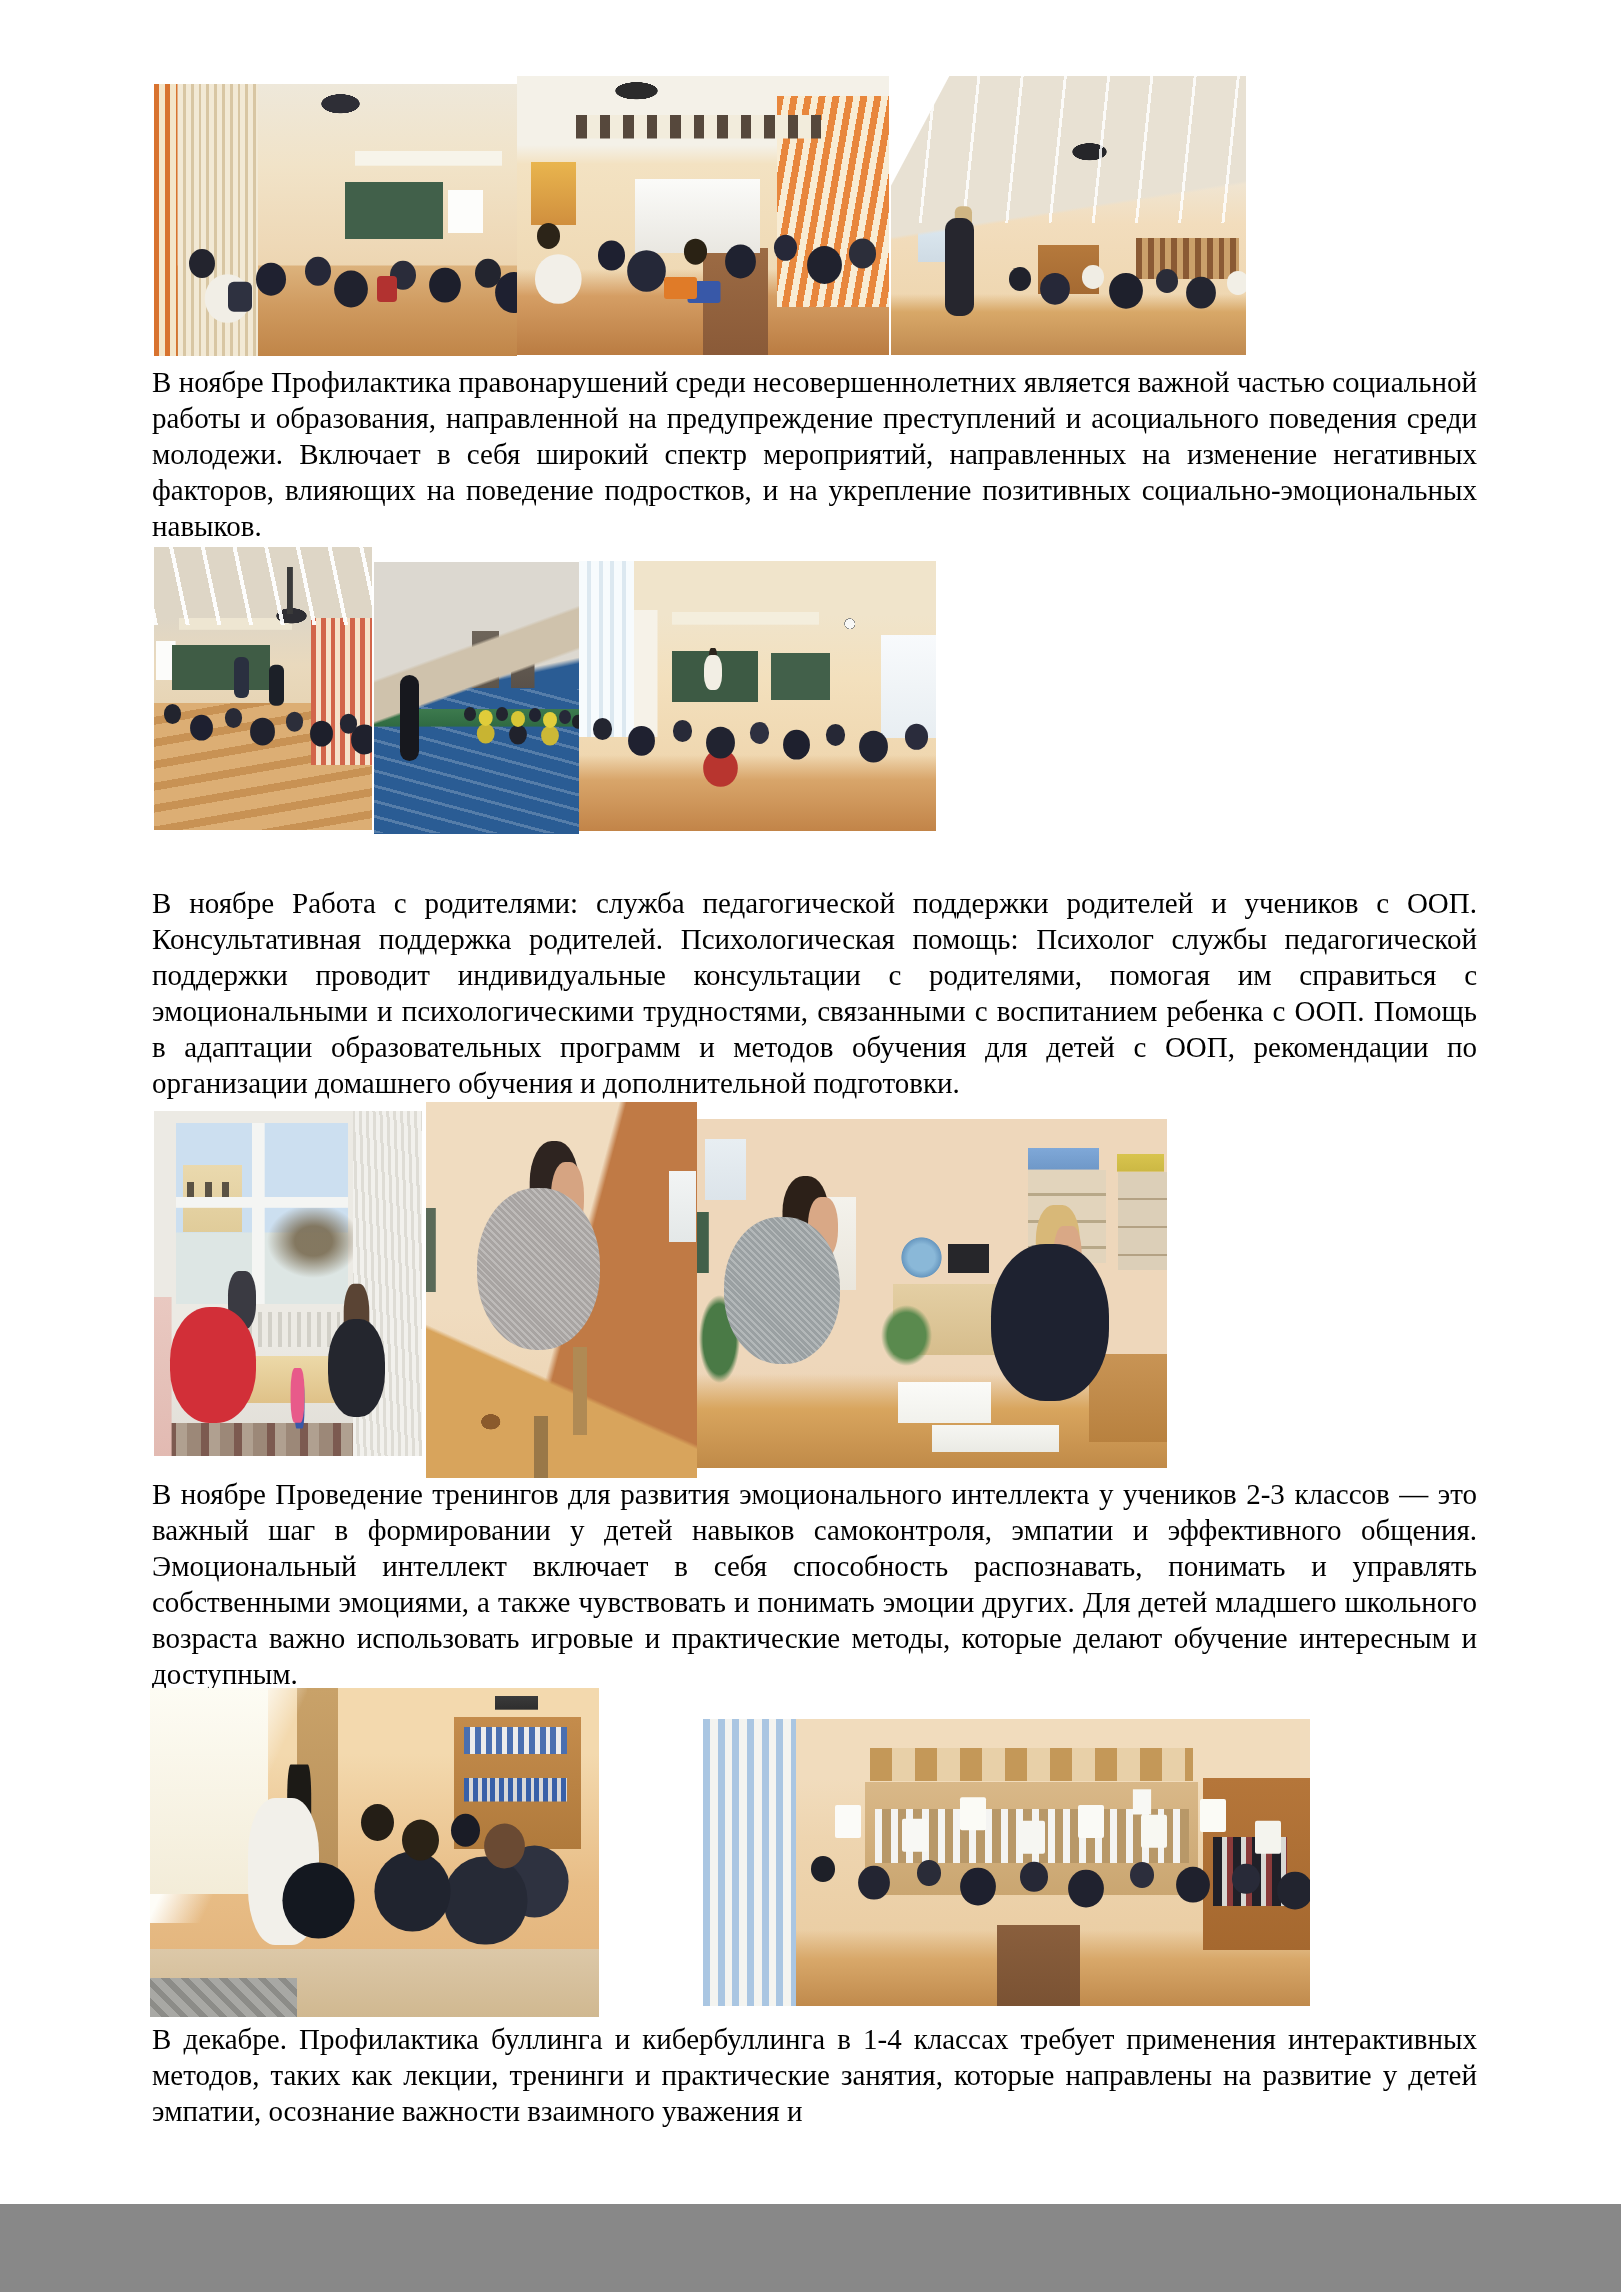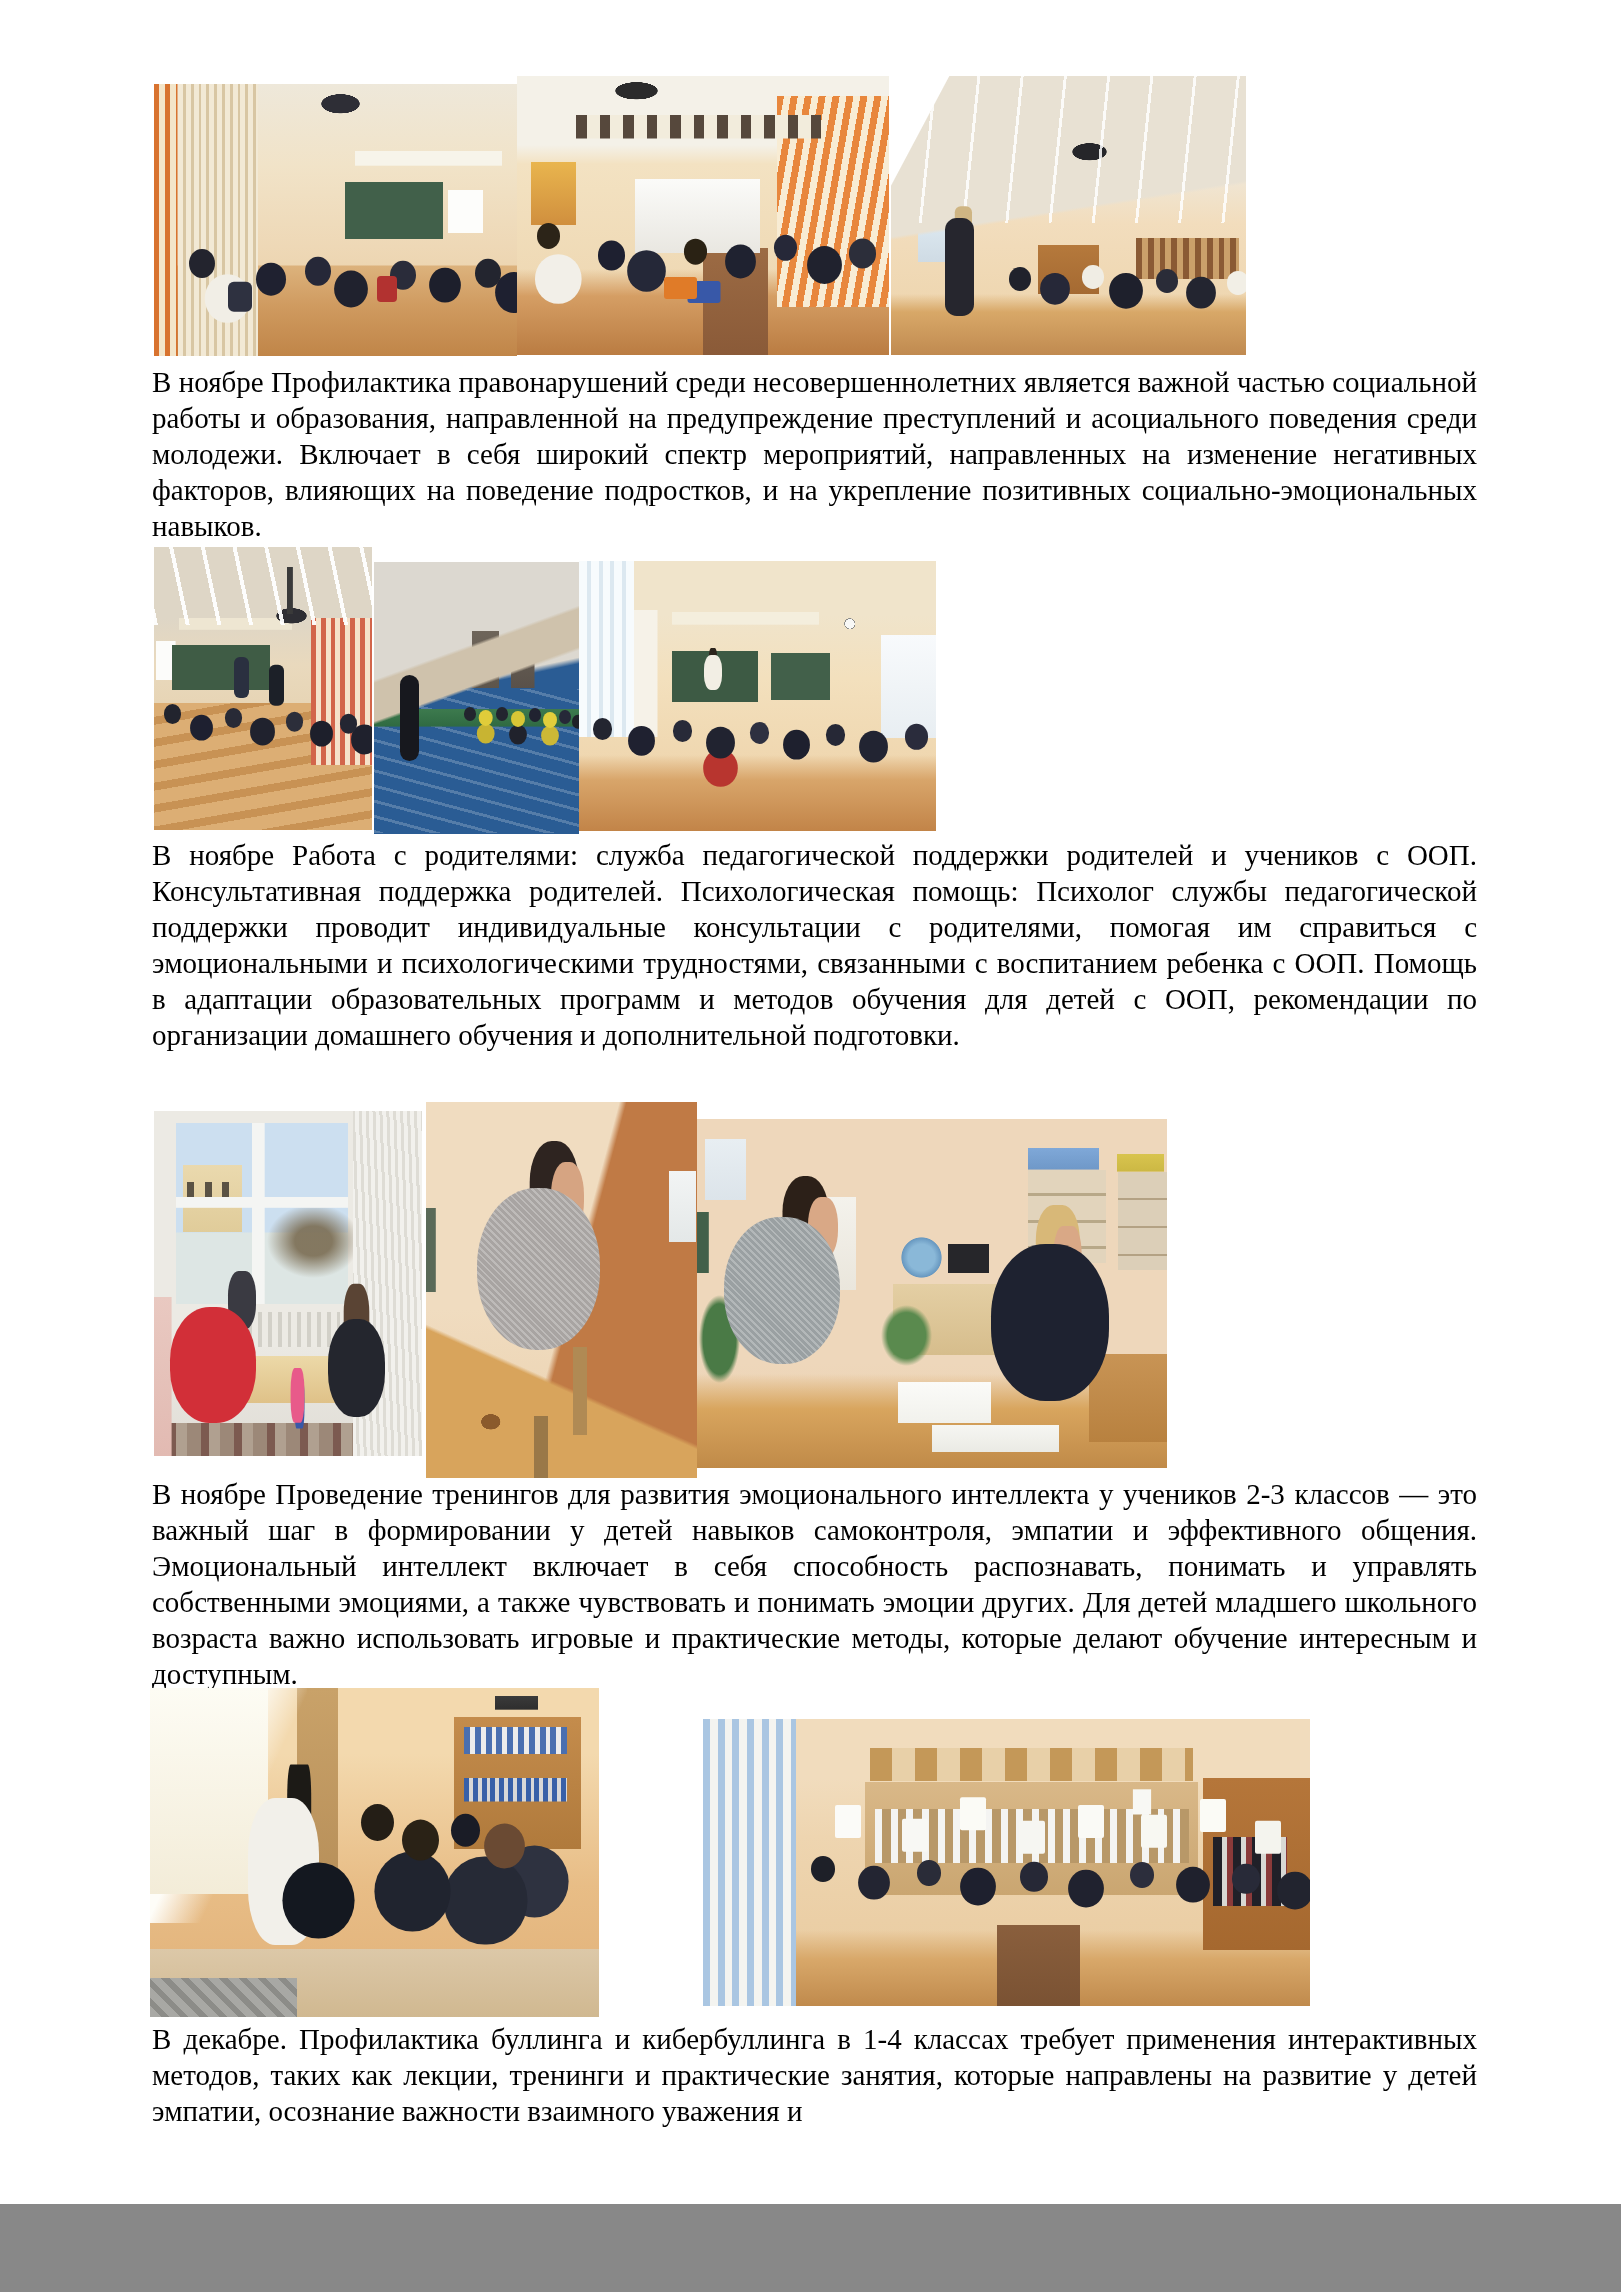--- a/index.html
+++ b/index.html
@@ -1,20 +1,20 @@
 <!DOCTYPE html>
 <html><head>
 <meta charset="utf-8">
 <style>
   html,body{margin:0;padding:0;background:#888;}
   .page{position:relative;width:1621px;height:2204px;background:#ffffff;overflow:hidden;
         font-family:"Liberation Serif","DejaVu Serif",serif;padding-left:8px;}
   .para{position:absolute;left:152px;width:1325px;margin:0;font-size:29px;line-height:36px;
         color:#000;text-align:justify;text-align-last:left;}
-  .p1{top:364px}.p2{top:837px}.p3{top:1476px}.p4{top:2021px}
+  .p1{top:364px}.p2{top:885px}.p3{top:1476px}.p4{top:2021px}
 
   .photo{position:absolute;background-repeat:no-repeat;overflow:hidden;}
   .photo::before,.photo::after{content:"";position:absolute;}
 
   
   .ph-a{left:154px;top:84px;width:363px;height:272px;
     background:
       radial-gradient(closest-side,#2e2e36 97%,transparent 100%) 167px 9.8px / 39px 19.6px no-repeat,
       linear-gradient(#f7f4ea,#f7f4ea) 201px 67px / 147px 14.7px no-repeat,
       linear-gradient(#41604a,#41604a) 191px 98px / 98px 57px no-repeat,

